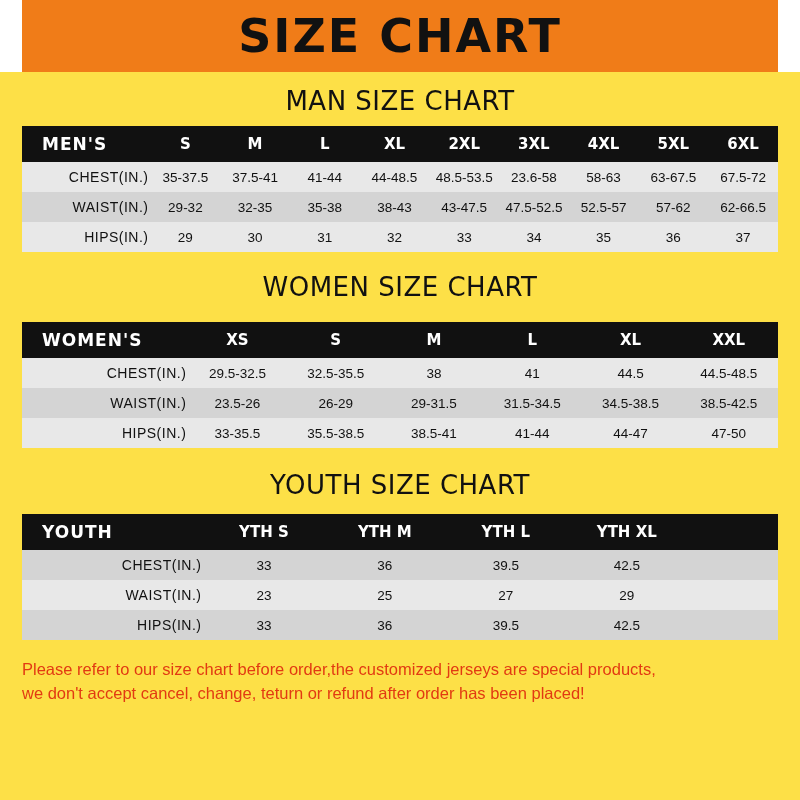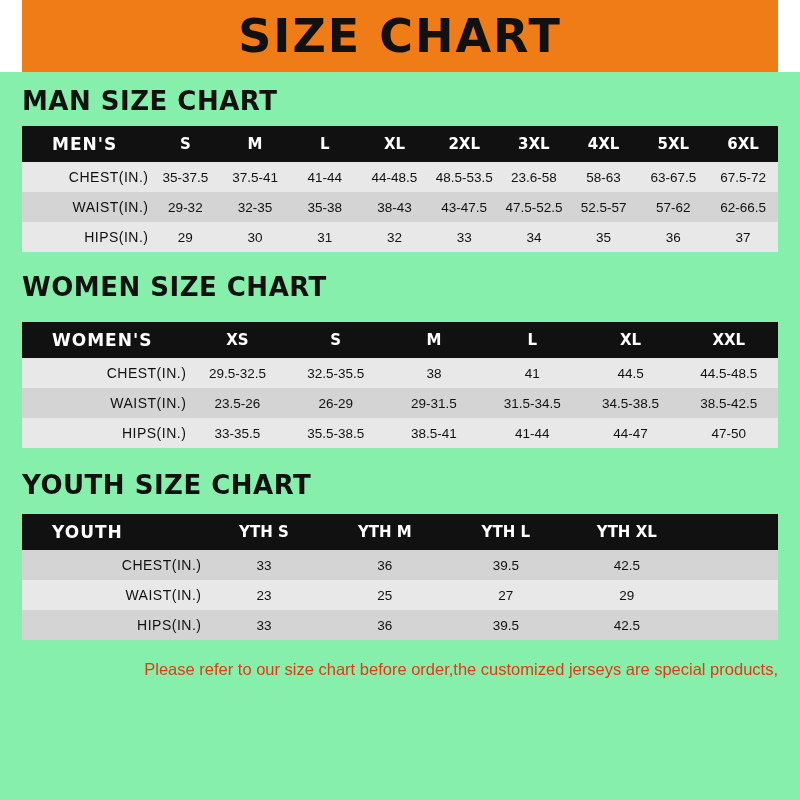--- a/index.html
+++ b/index.html
@@ -10,21 +10,21 @@
     width: 800px;
     height: 800px;
     background: #ffffff;
     font-family: "Liberation Sans", sans-serif;
     overflow: hidden;
   }
   .page {
     position: relative;
     width: 800px;
     height: 800px;
-    background: #86efac;
+    background: #fde047;
     box-sizing: border-box;
   }
   
   .header-band {
     position: relative;
     height: 72px;
     background: #f07c18;
     display: flex;
     align-items: center;
     justify-content: center;
@@ -52,23 +52,23 @@
     letter-spacing: 2px;
     color: #111111;
     line-height: 72px;
     text-align: center;
   }
   .content {
     padding: 0 22px;
     box-sizing: border-box;
   }
   .section-title {
-    text-align: left;
+    text-align: center;
     font-family: "DejaVu Sans", sans-serif;
-    font-weight: bold;
+    font-weight: normal;
     font-size: 26px;
     color: #111111;
     letter-spacing: 0.5px;
   }
   .mst { margin: 14px 0 10px 0; }
   .wst { margin: 20px 0 20px 0; }
   .yst { margin: 22px 0 14px 0; }
 
   table.chart {
     width: 100%;
@@ -85,21 +85,21 @@
   }
   table.chart thead th {
     color: #ffffff;
     font-family: "DejaVu Sans", sans-serif;
     font-weight: bold;
     padding: 8px 2px;
     font-size: 15px;
   }
   table.chart thead th.corner {
     text-align: left;
-    padding-left: 30px;
+    padding-left: 20px;
     font-size: 17px;
     letter-spacing: 1px;
   }
   table.chart tbody td {
     font-family: "Liberation Sans", sans-serif;
     font-size: 13.5px;
     color: #111111;
     padding: 7px 2px;
   }
   table.chart tbody td.rowlabel {
@@ -118,21 +118,21 @@
   .women thead th { font-size: 17px; }
   .women tbody td { font-size: 14.5px; padding: 9px 2px; }
   .women tbody td.rowlabel { font-size: 14.5px; }
 
   .youth thead th { font-size: 16px; margin-top: 21px; }
   .youth tbody td { font-size: 14.5px; padding: 9px 2px; }
   .youth tbody td.rowlabel { font-size: 14.5px; }
 
   .note {
     margin-top: 18px;
-    text-align: right;
+    text-align: left;
     color: #e23a12;
     font-size: 16.5px;
     line-height: 1.45;
     font-family: "Liberation Sans", sans-serif;
   }
   .note div { white-space: nowrap; }
 </style>
 </head>
 <body>
 
@@ -294,16 +294,17 @@
           <td>36</td>
           <td>39.5</td>
           <td>42.5</td>
           <td></td>
         </tr>
       </tbody>
     </table>
 
     <div class="note">
       <div>Please refer to our size chart before order,the customized jerseys are special products,</div>
+      <div>we don't accept cancel, change, teturn or refund after order has been placed!</div>
     </div>
 
   </div>
 </div>
 
 </body></html>

